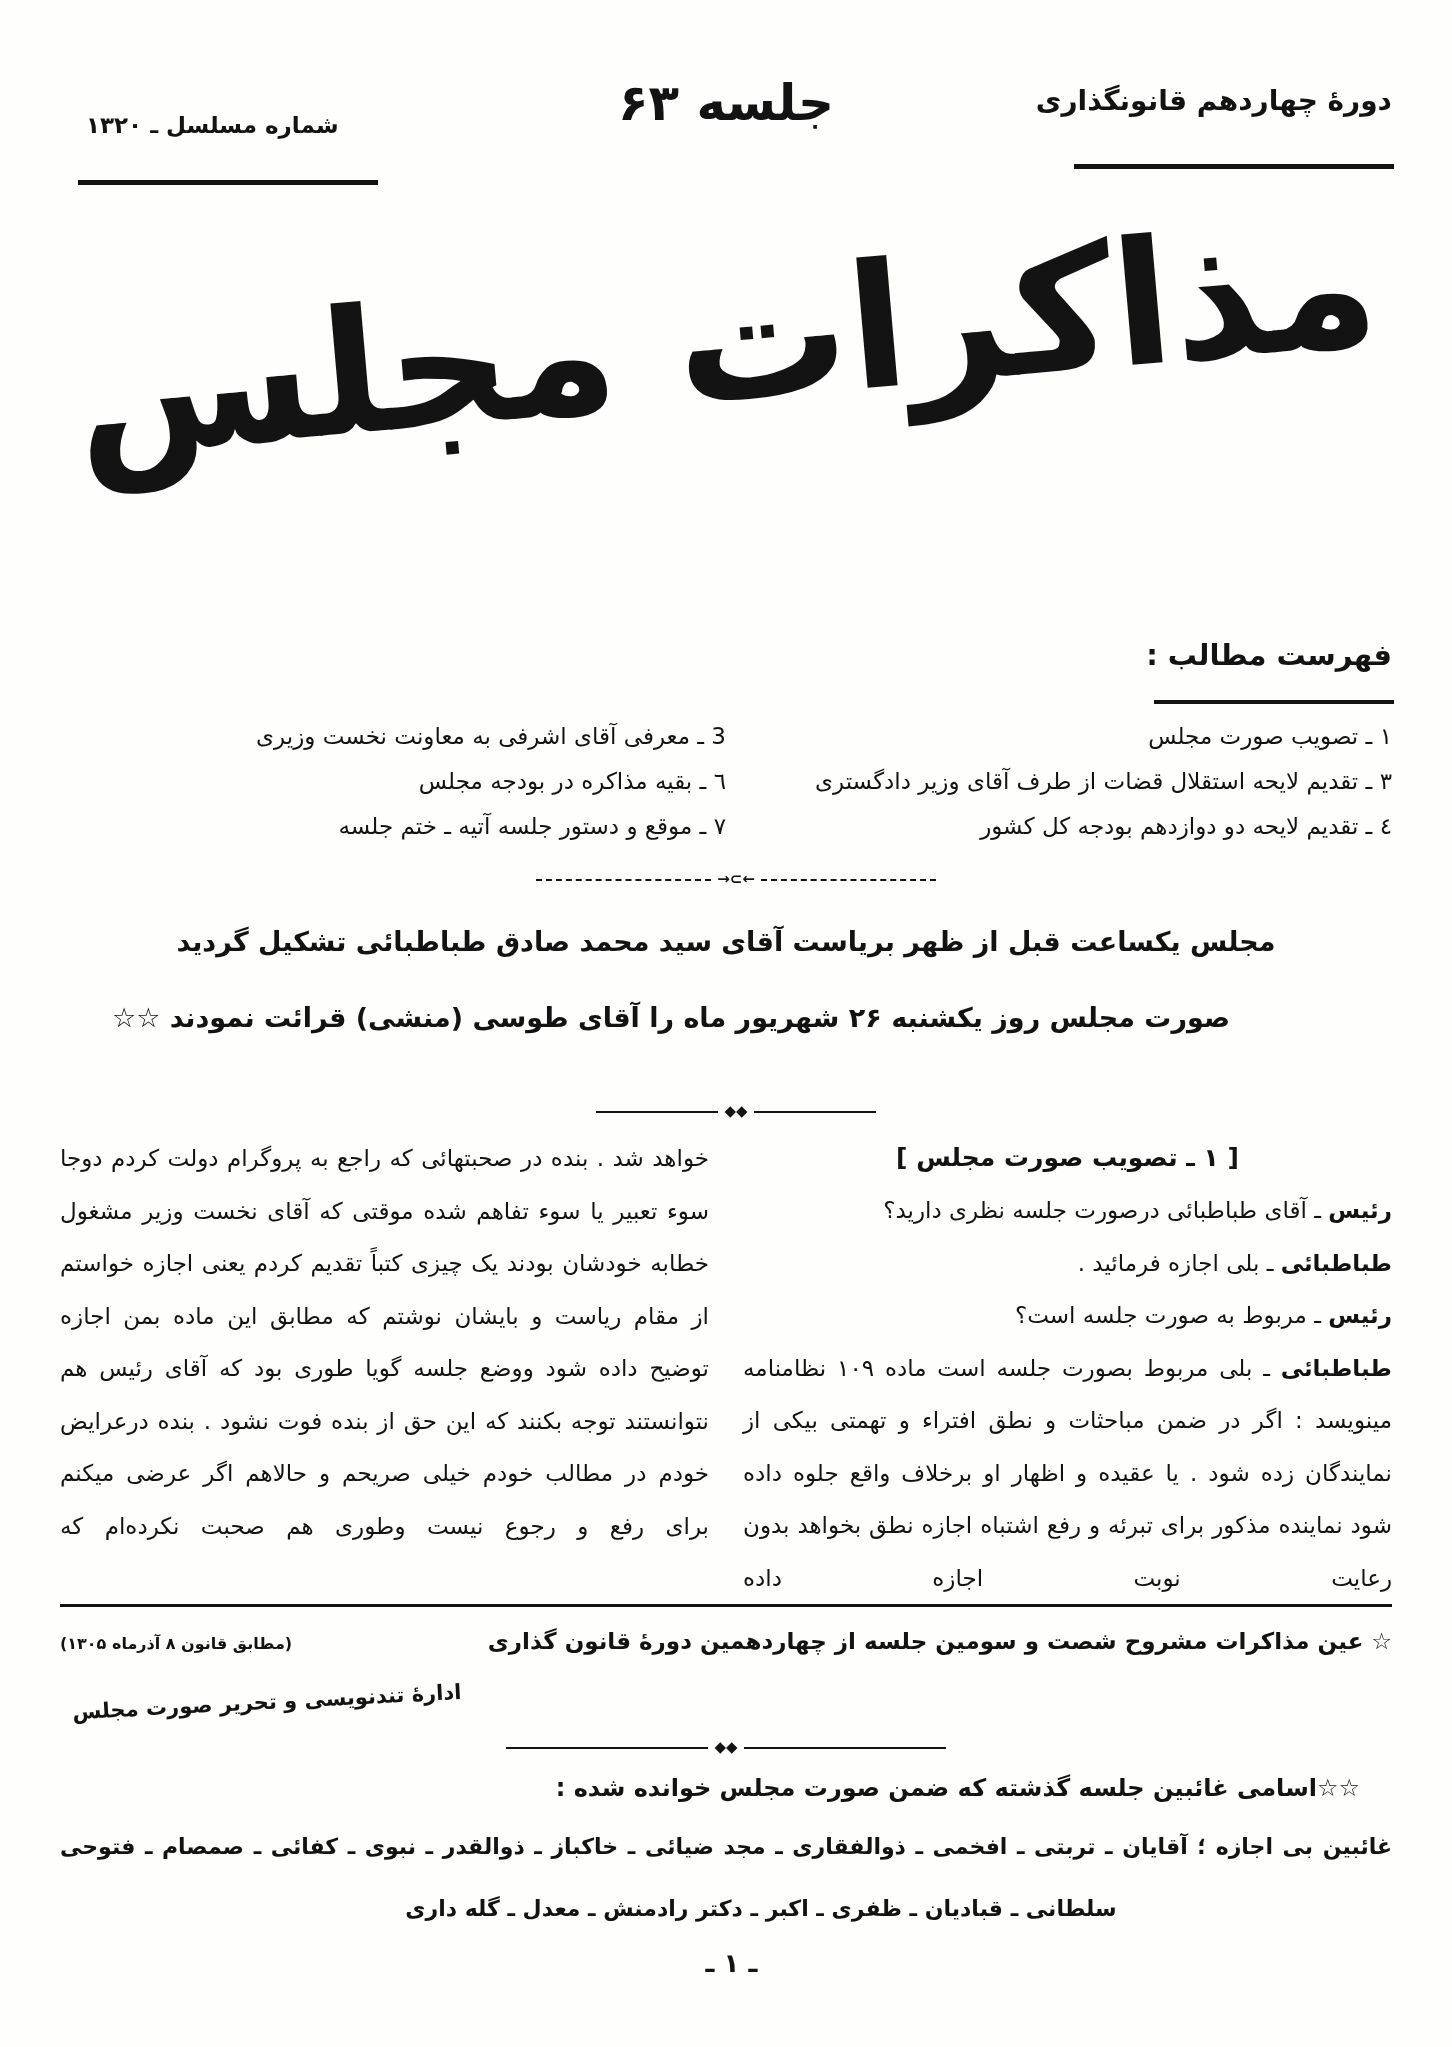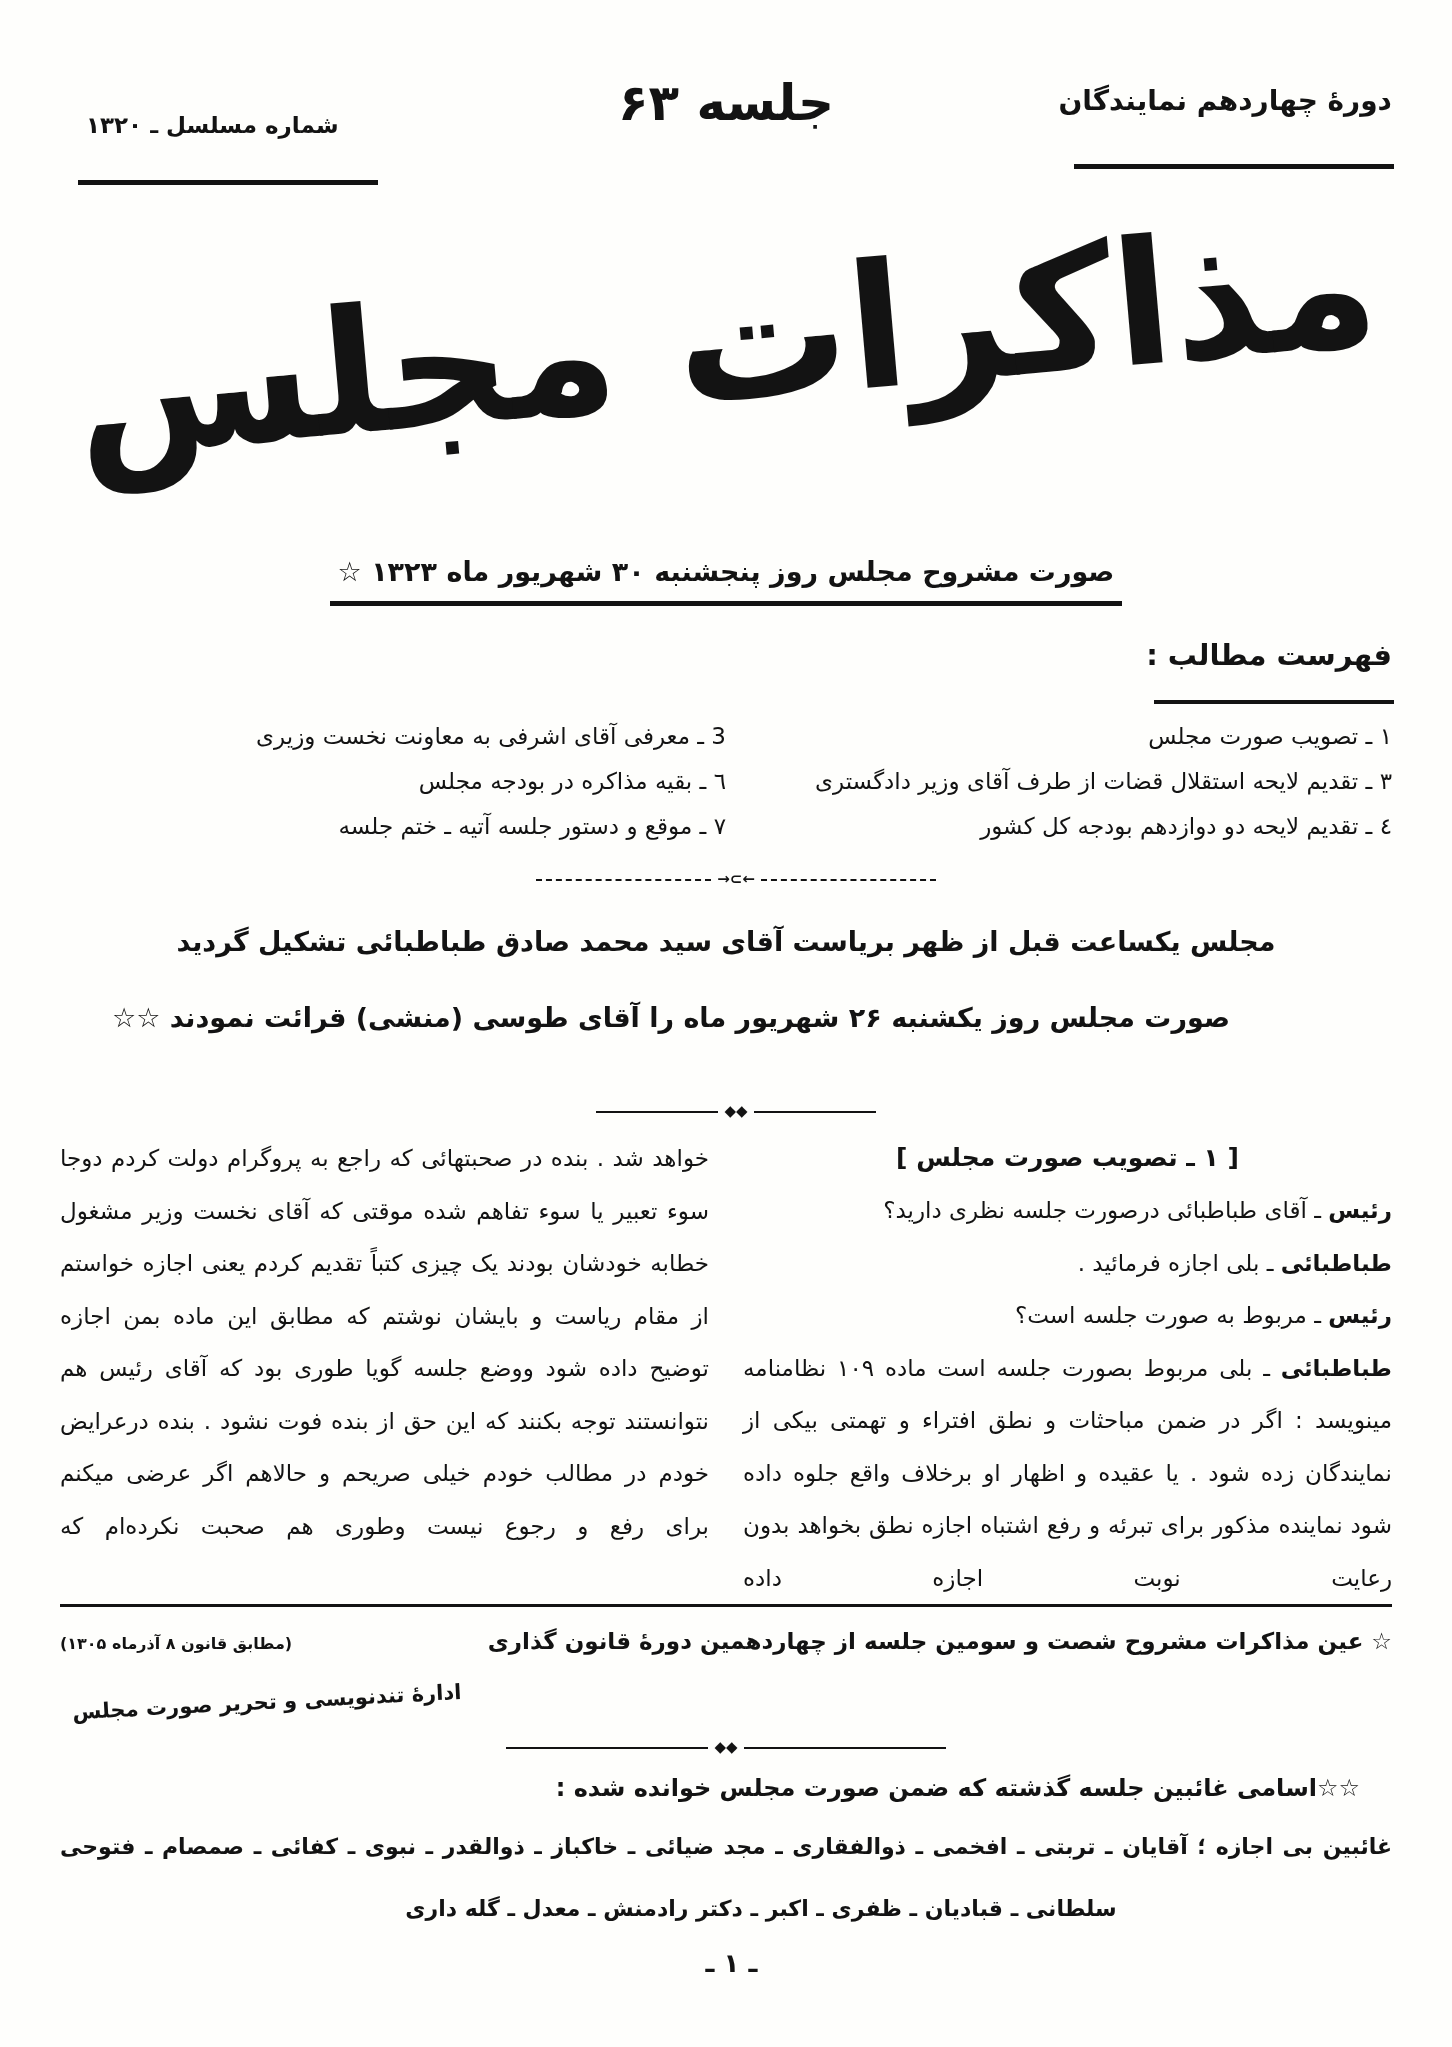--- a/index.html
+++ b/index.html
@@ -63,31 +63,28 @@
   .absent-line1{top:1834px; right:60px; left:60px; font-size:22px; font-weight:600; text-align:justify; text-align-last:justify; white-space:nowrap; display:flex; justify-content:space-between;align-items:center;}
   .absent-line1 span{flex:1; text-align:justify; text-align-last:justify;}
   .absent-line2{top:1896px; left:0; right:0; text-align:center; font-size:22px; font-weight:600; transform:translateX(35px);}
   .page-number{top:1948px; left:0; right:0; text-align:center; font-size:26px; font-weight:700;margin-left:11px;}
 </style>
 </head>
 <body>
 
 <div class="page">
 
-  <div class="abs hdr-right">دورۀ چهاردهم نمایندگان</div>
+  <div class="abs hdr-right">دورۀ چهاردهم قانونگذاری</div>
   <div class="abs rule hdr-right-rule"></div>
   <div class="abs hdr-center">جلسه ۶۳</div>
   <div class="abs hdr-left">شماره مسلسل ـ ۱۳۲۰</div>
   <div class="abs rule hdr-left-rule"></div>
 
   <div class="abs masthead">
     <span class="masthead-inner">مذاکرات مجلس</span>
-  </div>
-  <div class="abs subtitle-wrap">
-    <span class="subtitle">صورت مشروح مجلس روز پنجشنبه ۳۰ شهریور ماه ۱۳۲۳ ☆</span>
   </div>
 
   <div class="abs toc-heading">فهرست مطالب :</div>
   <div class="abs rule toc-heading-rule"></div>
   <div class="abs toc">
     <div class="toc-col toc-col-right">
       <div class="toc-item">۱ ـ تصویب صورت مجلس</div>
       <div class="toc-item">۳ ـ تقدیم لایحه استقلال قضات از طرف آقای وزیر دادگستری</div>
       <div class="toc-item">٤ ـ تقدیم لایحه دو دوازدهم بودجه کل کشور</div>
     </div>

